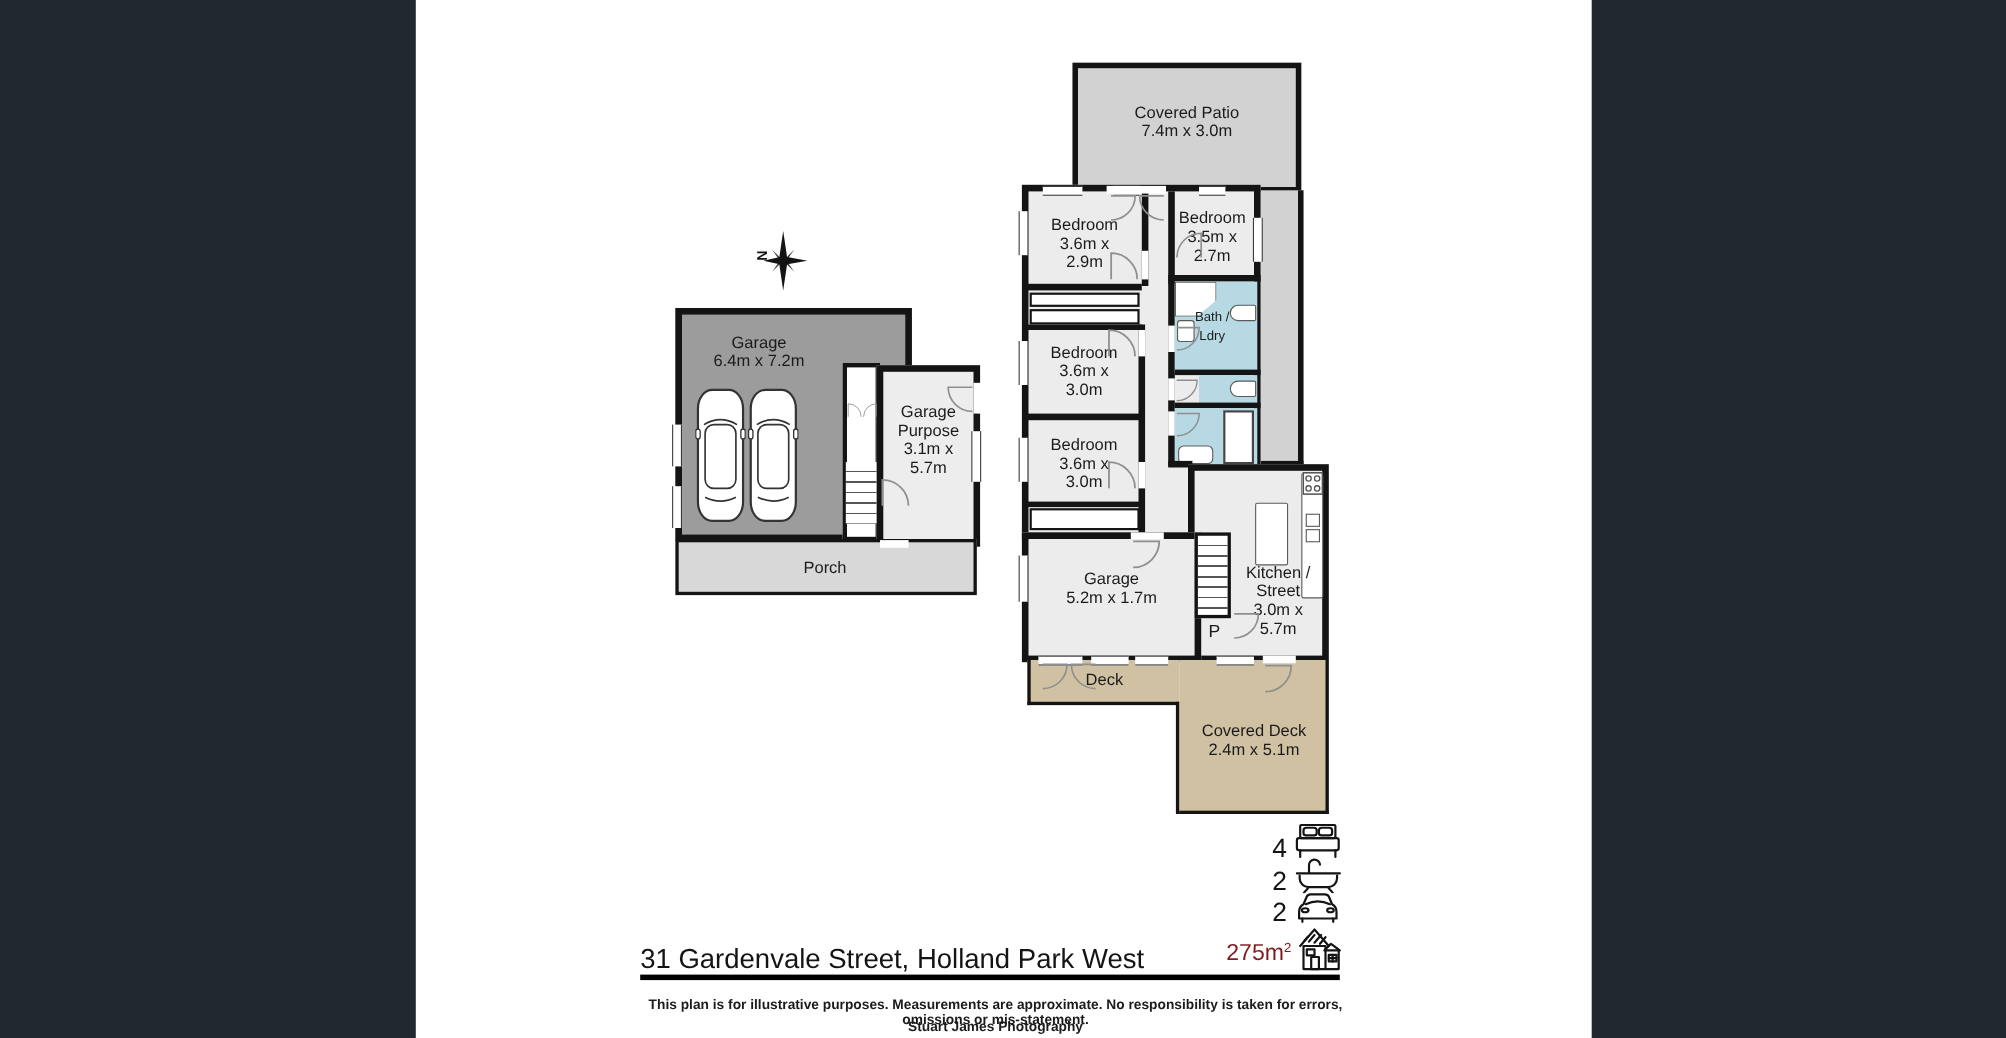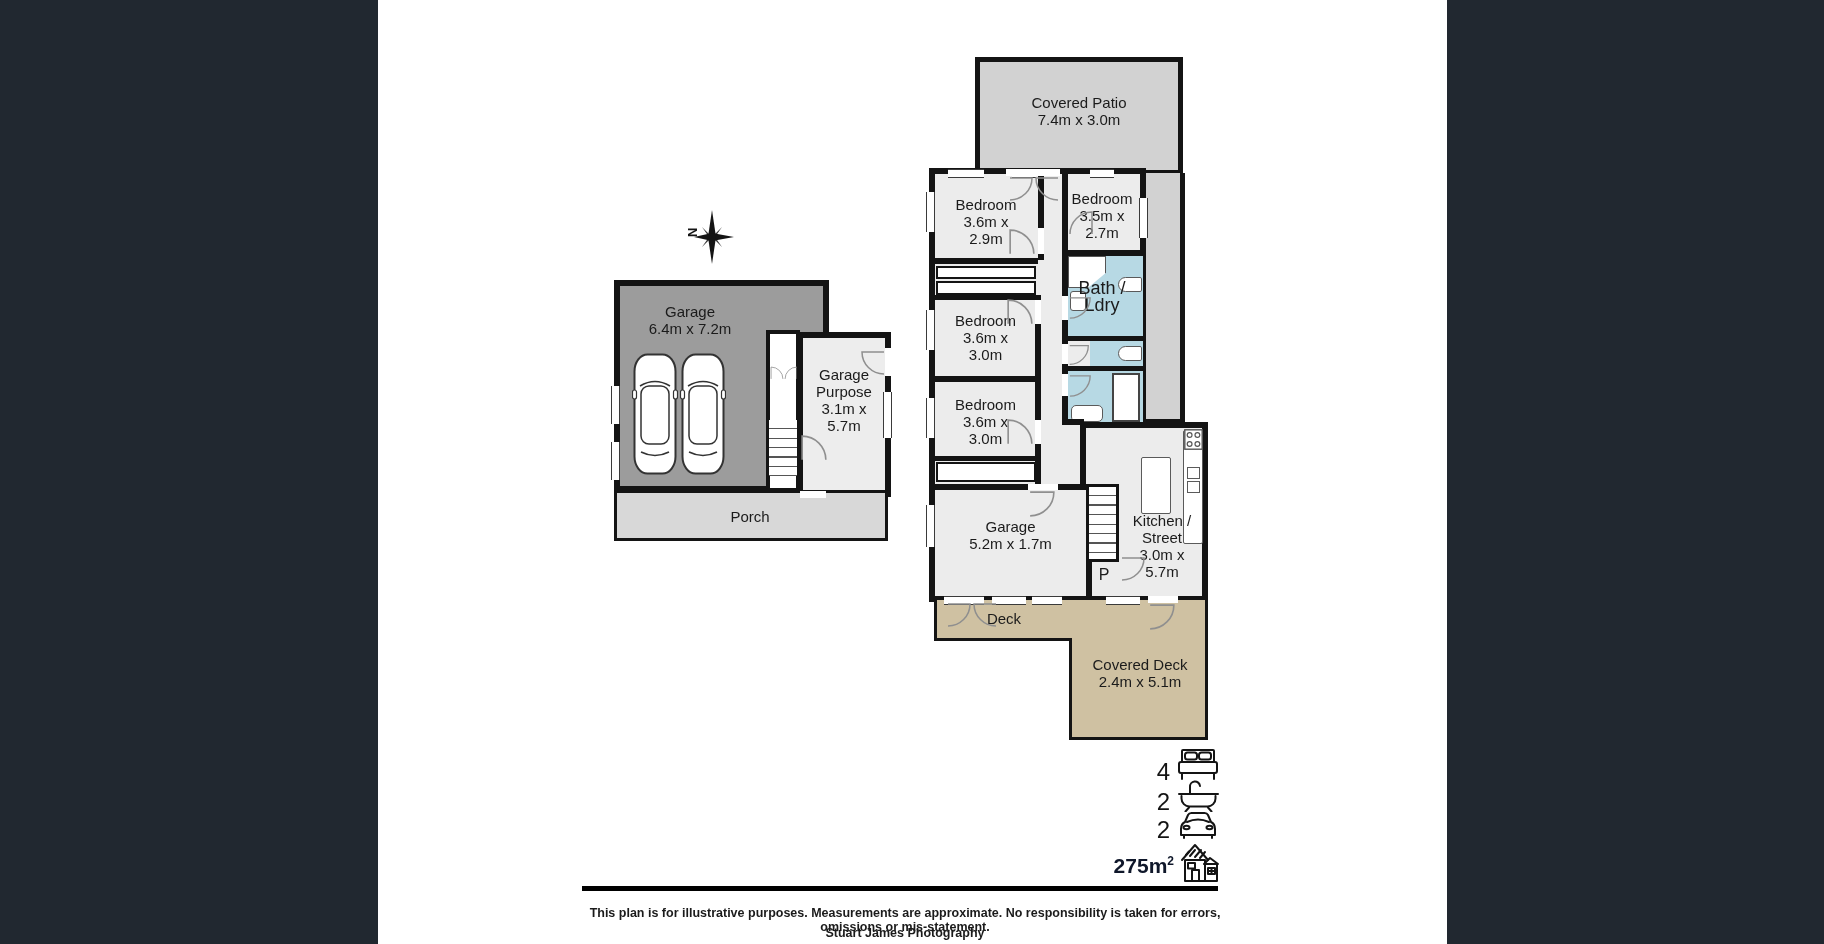--- a/index.html
+++ b/index.html
@@ -16,21 +16,21 @@
   .gap{position:absolute;background:#fff;}
   .door{position:absolute;overflow:visible;}
   .door path{fill:none;stroke:#8f8f8f;stroke-width:1.5px;}
   .r90{transform:rotate(90deg);}
   .fx{transform:scaleX(-1);}
   .r90fx{transform:scaleX(-1) rotate(90deg);}
   .stairs{position:absolute;box-sizing:border-box;background:#fff;border:3px solid #141414;
           background-image:repeating-linear-gradient(180deg,#ffffff 0 8px,#555 8px 9.5px);}
   .fix{position:absolute;box-sizing:border-box;background:#fff;border:1.6px solid #5a5a5a;}
   .num{position:absolute;font-size:24px;color:#141414;text-align:right;}
-  .arealabel{position:absolute;font-size:21px;color:#0f172a;text-align:right;font-weight:bold;}
+  .arealabel{position:absolute;font-size:21px;color:#7f1d1d;text-align:right;}
   .arealabel sup{font-size:12px;}
   #address{position:absolute;font-size:25px;color:#141414;white-space:nowrap;}
   #rule{position:absolute;background:#000;}
   .fineprint{position:absolute;font-size:12.5px;font-weight:bold;color:#1b1b1b;text-align:center;}
   .licon{position:absolute;}
   .licon path,.licon rect,.licon line,.licon ellipse{fill:none;stroke:#141414;stroke-width:2px;stroke-linecap:round;stroke-linejoin:round;}
 </style>
 </head>
 <body>
 
@@ -123,21 +123,21 @@
   <div class="robe" style="left:936px;top:462px;width:100px;height:20px;"></div>
   <div class="w" style="left:1035px;top:295px;width:6px;height:195px;"></div>
   <div class="w" style="left:1062px;top:174px;width:6px;height:84px;"></div>
   <div class="w" style="left:1062px;top:250px;width:84px;height:6px;"></div>
   <div class="w" style="left:1062px;top:256px;width:6px;height:168px;"></div>
 
   <div class="abs" style="left:1068px;top:256px;width:75px;height:82px;background:#b7d9e4;"></div>
   <div class="abs" style="left:1068px;top:256px;width:38px;height:32px;background:#fff;border:1.5px solid #555;clip-path:polygon(0 0,100% 0,100% 52%,52% 100%,0 100%);"></div>
   <div class="fix" style="left:1118px;top:277px;width:24px;height:15px;border-radius:8px 2px 2px 8px;"></div>
   <div class="fix" style="left:1070px;top:291px;width:16px;height:20px;border-radius:3px;"></div>
-  <div class="rlabel" style="left:1072px;top:280px;width:60px;font-size:18px;">
+  <div class="rlabel" style="left:1072px;top:280px;width:60px;font-size:12px;">
     <span>Bath /</span>
     <span>Ldry</span>
   </div>
   <div class="w" style="left:1068px;top:336px;width:78px;height:5px;"></div>
 
   <div class="abs" style="left:1090px;top:341px;width:53px;height:27px;background:#b7d9e4;"></div>
   <div class="fix" style="left:1118px;top:346px;width:24px;height:15px;border-radius:8px 2px 2px 8px;"></div>
   <div class="w" style="left:1068px;top:366px;width:78px;height:5px;"></div>
 
   <div class="abs" style="left:1068px;top:371px;width:75px;height:53px;background:#b7d9e4;"></div>
@@ -304,17 +304,18 @@
     <path d="M8 15 l3 -3.5 M12 16 l5 -6 M17 17 l6 -7 M22 18 l5 -6"></path>
     <rect x="7" y="20" width="20" height="21"></rect>
     <rect x="14" y="30" width="7" height="11"></rect>
     <rect x="10" y="23" width="7" height="5.5"></rect>
     <path d="M27 24 h12 v17 h-12"></path>
     <path d="M26 24 l6 -6 l8 6"></path>
     <rect x="30" y="28" width="7" height="6"></rect>
     <path d="M33.5 28 v6 M30 31 h7"></path>
   </svg>
 
+  <div id="address" style="left:582px;top:858px;">31 Gardenvale Street, Holland Park West</div>
   <div id="rule" style="left:582px;top:886px;width:636px;height:5px;"></div>
   <div class="fineprint" style="left:570px;top:926px;width:670px;">Stuart James Photography</div>
   <div class="fineprint" style="left:570px;top:906px;width:670px;">This plan is for illustrative purposes. Measurements are approximate. No responsibility is taken for errors, omissions or mis-statement.</div>
 
 </div>
 
 </body></html>

